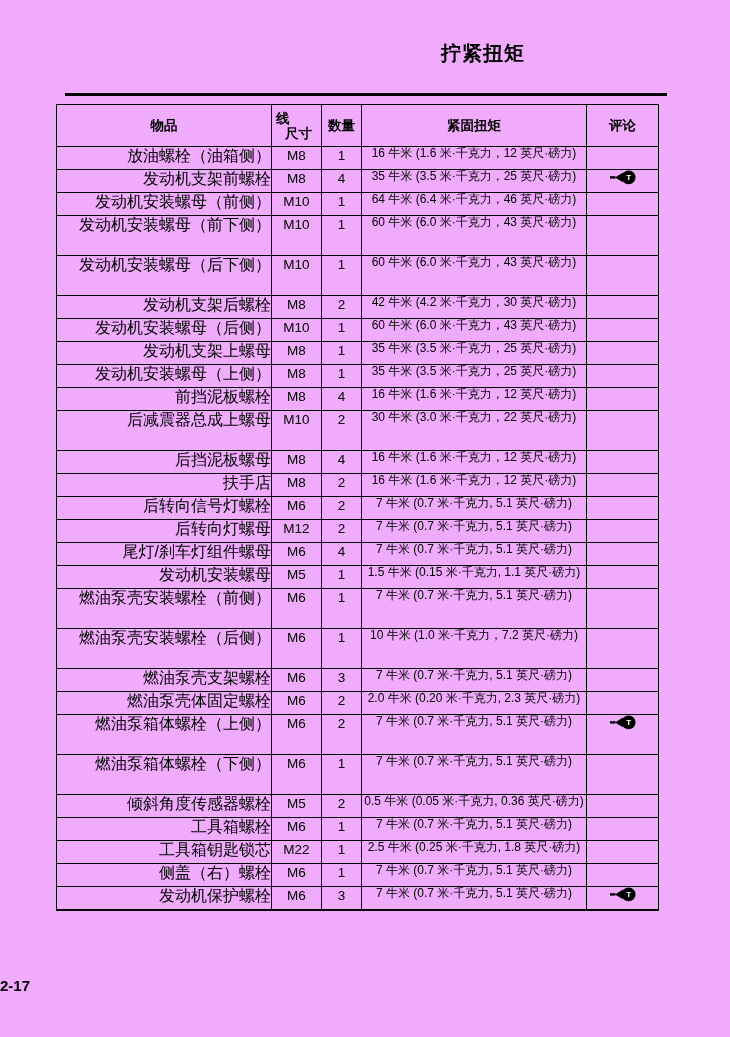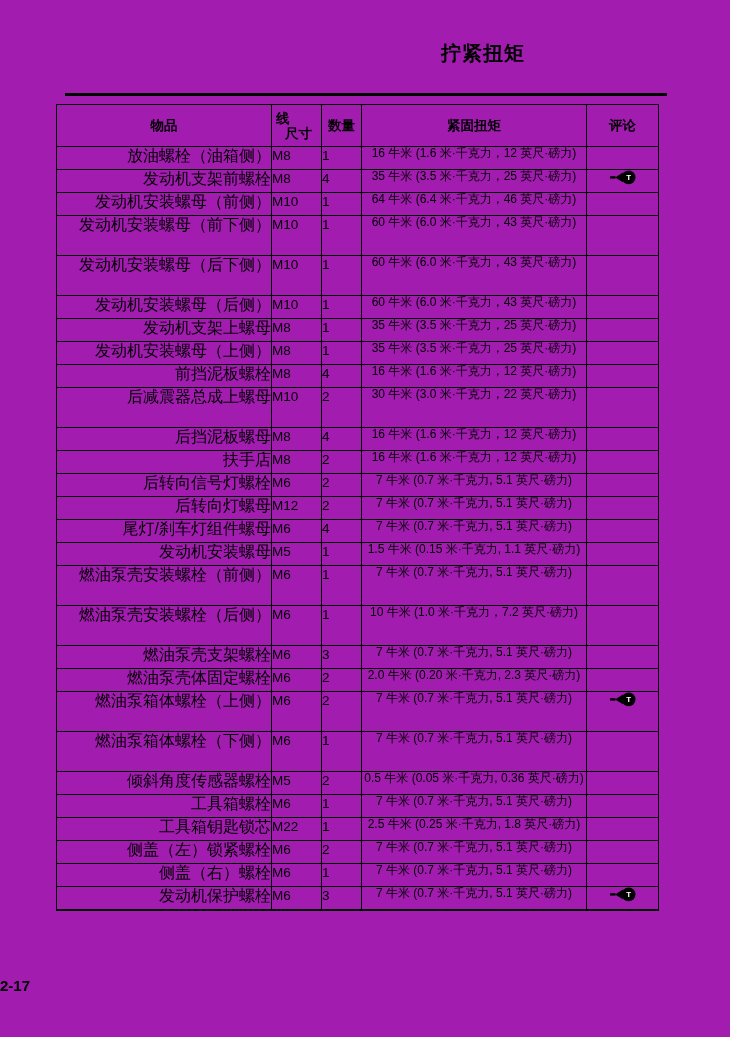--- a/index.html
+++ b/index.html
@@ -2,21 +2,21 @@
 <html><head>
 <meta charset="utf-8">
 <style>
   html, body { margin: 0; padding: 0; }
   body {
     width: 730px; height: 1037px;
     background: #ffffff; color: #000000;
     font-family: "Liberation Sans", "DejaVu Sans", sans-serif;
     position: relative; overflow: hidden;
   }
-  .page { position: absolute; inset: 0; background: #a21caf; text-decoration: underline; }
+  .page { position: absolute; inset: 0; background: #f0abfc; text-decoration: underline; }
 
   .doc-title {
     position: absolute; left: 383px; top: 42px; width: 200px;
     text-align: center; font-size: 20px; font-weight: bold;
     letter-spacing: 1px; line-height: 22px;
   }
 
   .top-rule {
     position: absolute; left: 65px; top: 93px;
     width: 602px; height: 3px; background: #000;
@@ -44,21 +44,21 @@
   th.h-thread .t2 { padding-left: 13px; line-height: 15px; }
 
   tr.row { height: 23px; }
   tr.row.tall { height: 40px; }
 
   td.c-item {
     text-align: right; padding: 3px 2px 0 7px;
     font-size: 16px; line-height: 17px;
   }
   td.c-size, td.c-qty {
-    padding-top: 3px;
+    text-align: center; padding-top: 3px;
     font-size: 13.5px; line-height: 17px;
   }
   td.c-torque {
     text-align: center; padding-top: 6px;
     font-size: 12px; line-height: 12px;
   }
   td.c-remarks { text-align: center; padding-top: 4px; }
   td.c-remarks .wrench { display: inline-block; line-height: 0; }
 
   .page-number {
@@ -133,20 +133,27 @@
     <td class="c-remarks"></td>
   </tr>
           <tr class="row tall">
     <td class="c-item">发动机安装螺母（后下侧）</td>
     <td class="c-size">M10</td>
     <td class="c-qty">1</td>
     <td class="c-torque">60 牛米 (6.0 米·千克力，43 英尺·磅力)</td>
     <td class="c-remarks"></td>
   </tr>
           <tr class="row">
+    <td class="c-item">发动机支架后螺栓</td>
+    <td class="c-size">M8</td>
+    <td class="c-qty">2</td>
+    <td class="c-torque">42 牛米 (4.2 米·千克力，30 英尺·磅力)</td>
+    <td class="c-remarks"></td>
+  </tr>
+          <tr class="row">
     <td class="c-item">发动机安装螺母（后侧）</td>
     <td class="c-size">M10</td>
     <td class="c-qty">1</td>
     <td class="c-torque">60 牛米 (6.0 米·千克力，43 英尺·磅力)</td>
     <td class="c-remarks"></td>
   </tr>
           <tr class="row">
     <td class="c-item">发动机支架上螺母</td>
     <td class="c-size">M8</td>
     <td class="c-qty">1</td>
@@ -280,27 +287,20 @@
     <td class="c-remarks"></td>
   </tr>
           <tr class="row">
     <td class="c-item">工具箱钥匙锁芯</td>
     <td class="c-size">M22</td>
     <td class="c-qty">1</td>
     <td class="c-torque">2.5 牛米 (0.25 米·千克力, 1.8 英尺·磅力)</td>
     <td class="c-remarks"></td>
   </tr>
           <tr class="row">
-    <td class="c-item">侧盖（左）锁紧螺栓</td>
-    <td class="c-size">M6</td>
-    <td class="c-qty">2</td>
-    <td class="c-torque">7 牛米 (0.7 米·千克力, 5.1 英尺·磅力)</td>
-    <td class="c-remarks"></td>
-  </tr>
-          <tr class="row">
     <td class="c-item">侧盖（右）螺栓</td>
     <td class="c-size">M6</td>
     <td class="c-qty">1</td>
     <td class="c-torque">7 牛米 (0.7 米·千克力, 5.1 英尺·磅力)</td>
     <td class="c-remarks"></td>
   </tr>
           <tr class="row">
     <td class="c-item">发动机保护螺栓</td>
     <td class="c-size">M6</td>
     <td class="c-qty">3</td>

